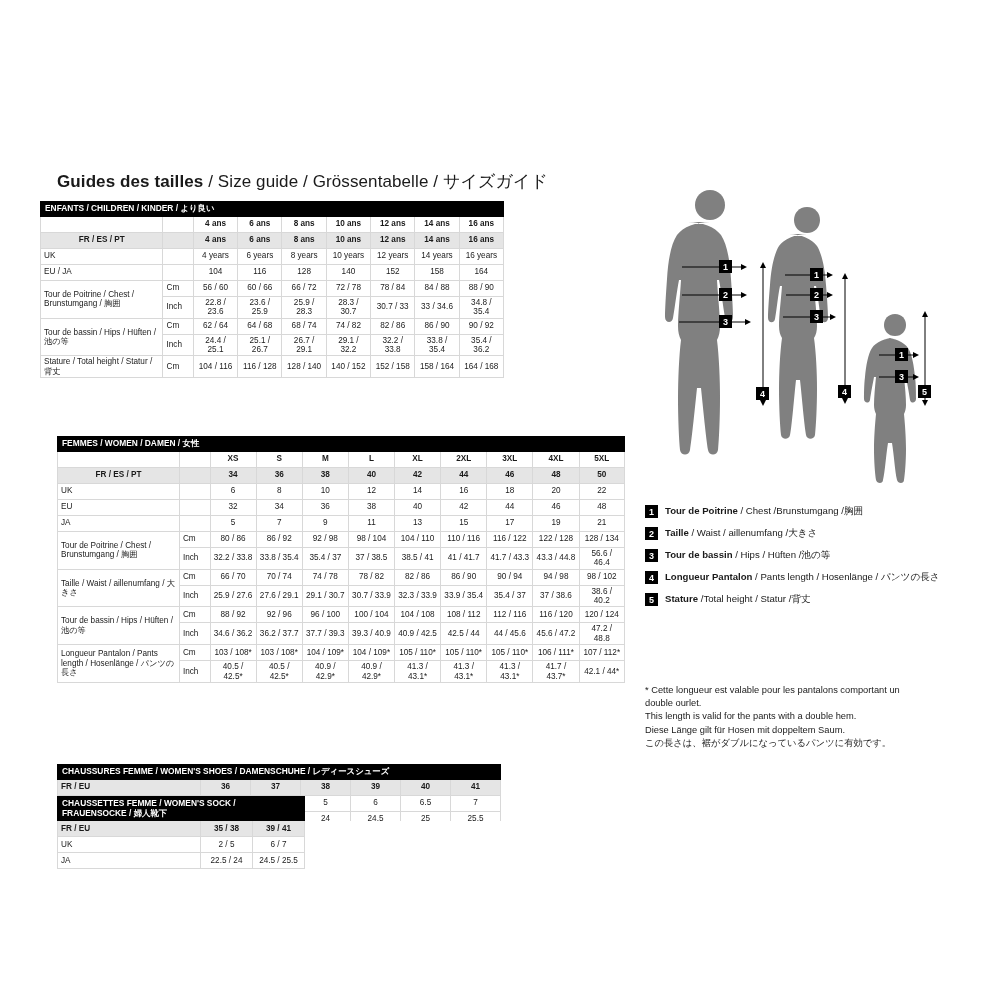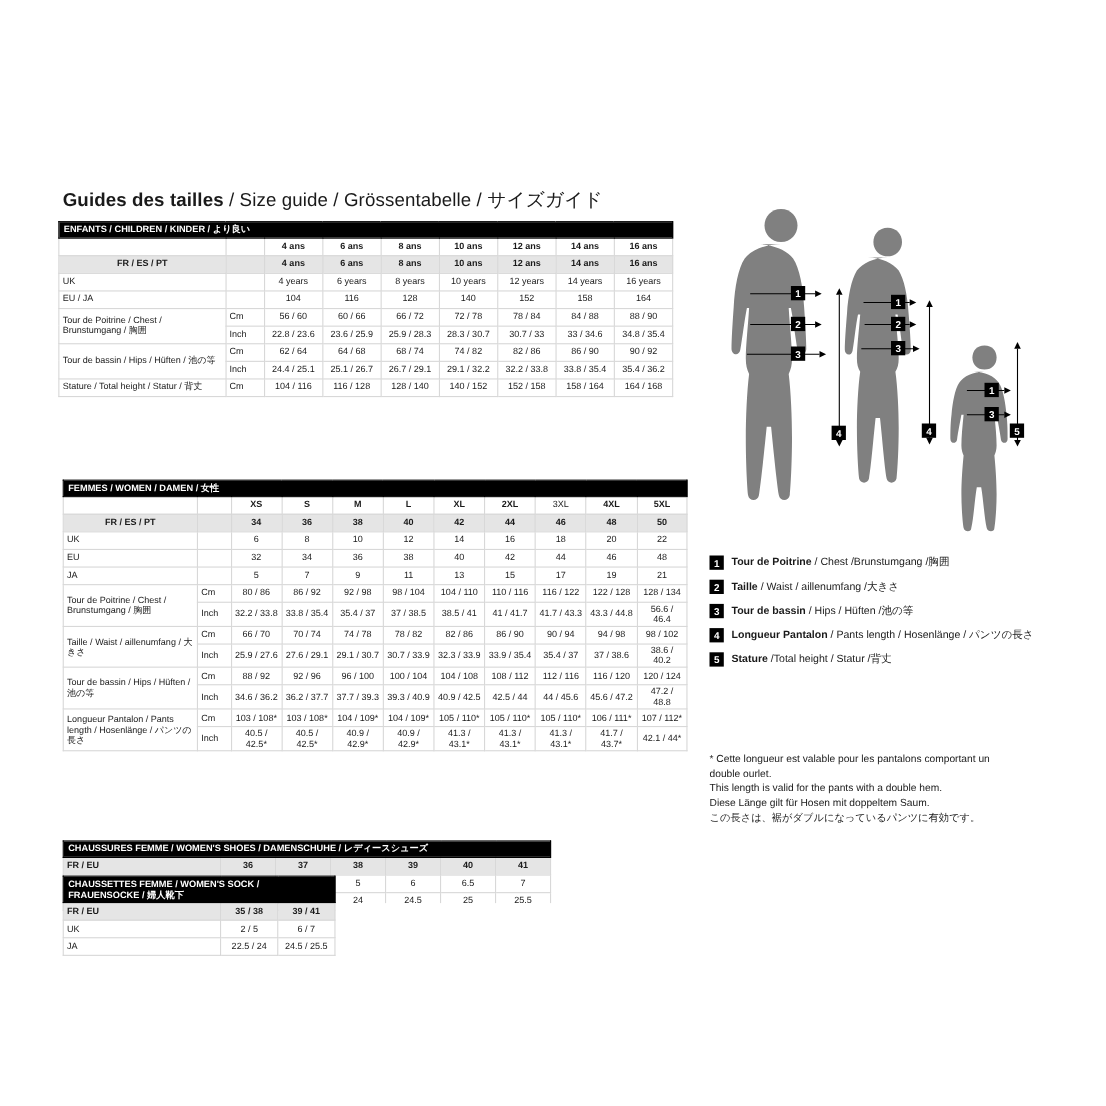--- a/index.html
+++ b/index.html
@@ -68,21 +68,21 @@
 </style>
 </head>
 <body>
 
 <div class="page">
 
   <div class="title">
     <b>Guides des tailles</b><span class="light"> / Size guide / Grössentabelle / サイズガイド</span>
   </div>
 
-  <table class="tbl" id="tbl-children" style="left:53px;top:201px;width:559px;">
+  <table class="tbl" id="tbl-children" style="left:40px;top:201px;width:464px;">
       <tbody>
         <tr class="hdrband">
           <td colspan="9"><b>ENFANTS / CHILDREN / KINDER / より良い</b></td>
         </tr>
         <tr class="thinrow">
           <td class="lbl" style="width:136px"></td>
           <td class="unit" style="width:26px"></td>
           <td class="ctr" style="width:43px;font-weight:bold">4 ans</td>
           <td class="ctr" style="width:43px;font-weight:bold">6 ans</td>
           <td class="ctr" style="width:43px;font-weight:bold">8 ans</td>
@@ -187,21 +187,21 @@
         </tr>
         <tr class="thinrow">
           <td class="lbl" style="width:133px"></td>
           <td class="unit" style="width:26px"></td>
           <td class="ctr" style="width:45px;font-weight:bold">XS</td>
           <td class="ctr" style="width:45px;font-weight:bold">S</td>
           <td class="ctr" style="width:45px;font-weight:bold">M</td>
           <td class="ctr" style="width:45px;font-weight:bold">L</td>
           <td class="ctr" style="width:45px;font-weight:bold">XL</td>
           <td class="ctr" style="width:45px;font-weight:bold">2XL</td>
-          <td class="ctr" style="width:45px;font-weight:normal">3XL</td>
+          <td class="ctr" style="width:45px;font-weight:bold">3XL</td>
           <td class="ctr" style="width:45px;font-weight:bold">4XL</td>
           <td class="ctr" style="width:45px;font-weight:bold">5XL</td>
         </tr>
         <tr class="yellow thinrow">
           <td class="rowlabel">FR / ES / PT</td>
           <td class="unit"></td>
           <td class="ctr">34</td>
           <td class="ctr">36</td>
           <td class="ctr">38</td>
           <td class="ctr">40</td>

